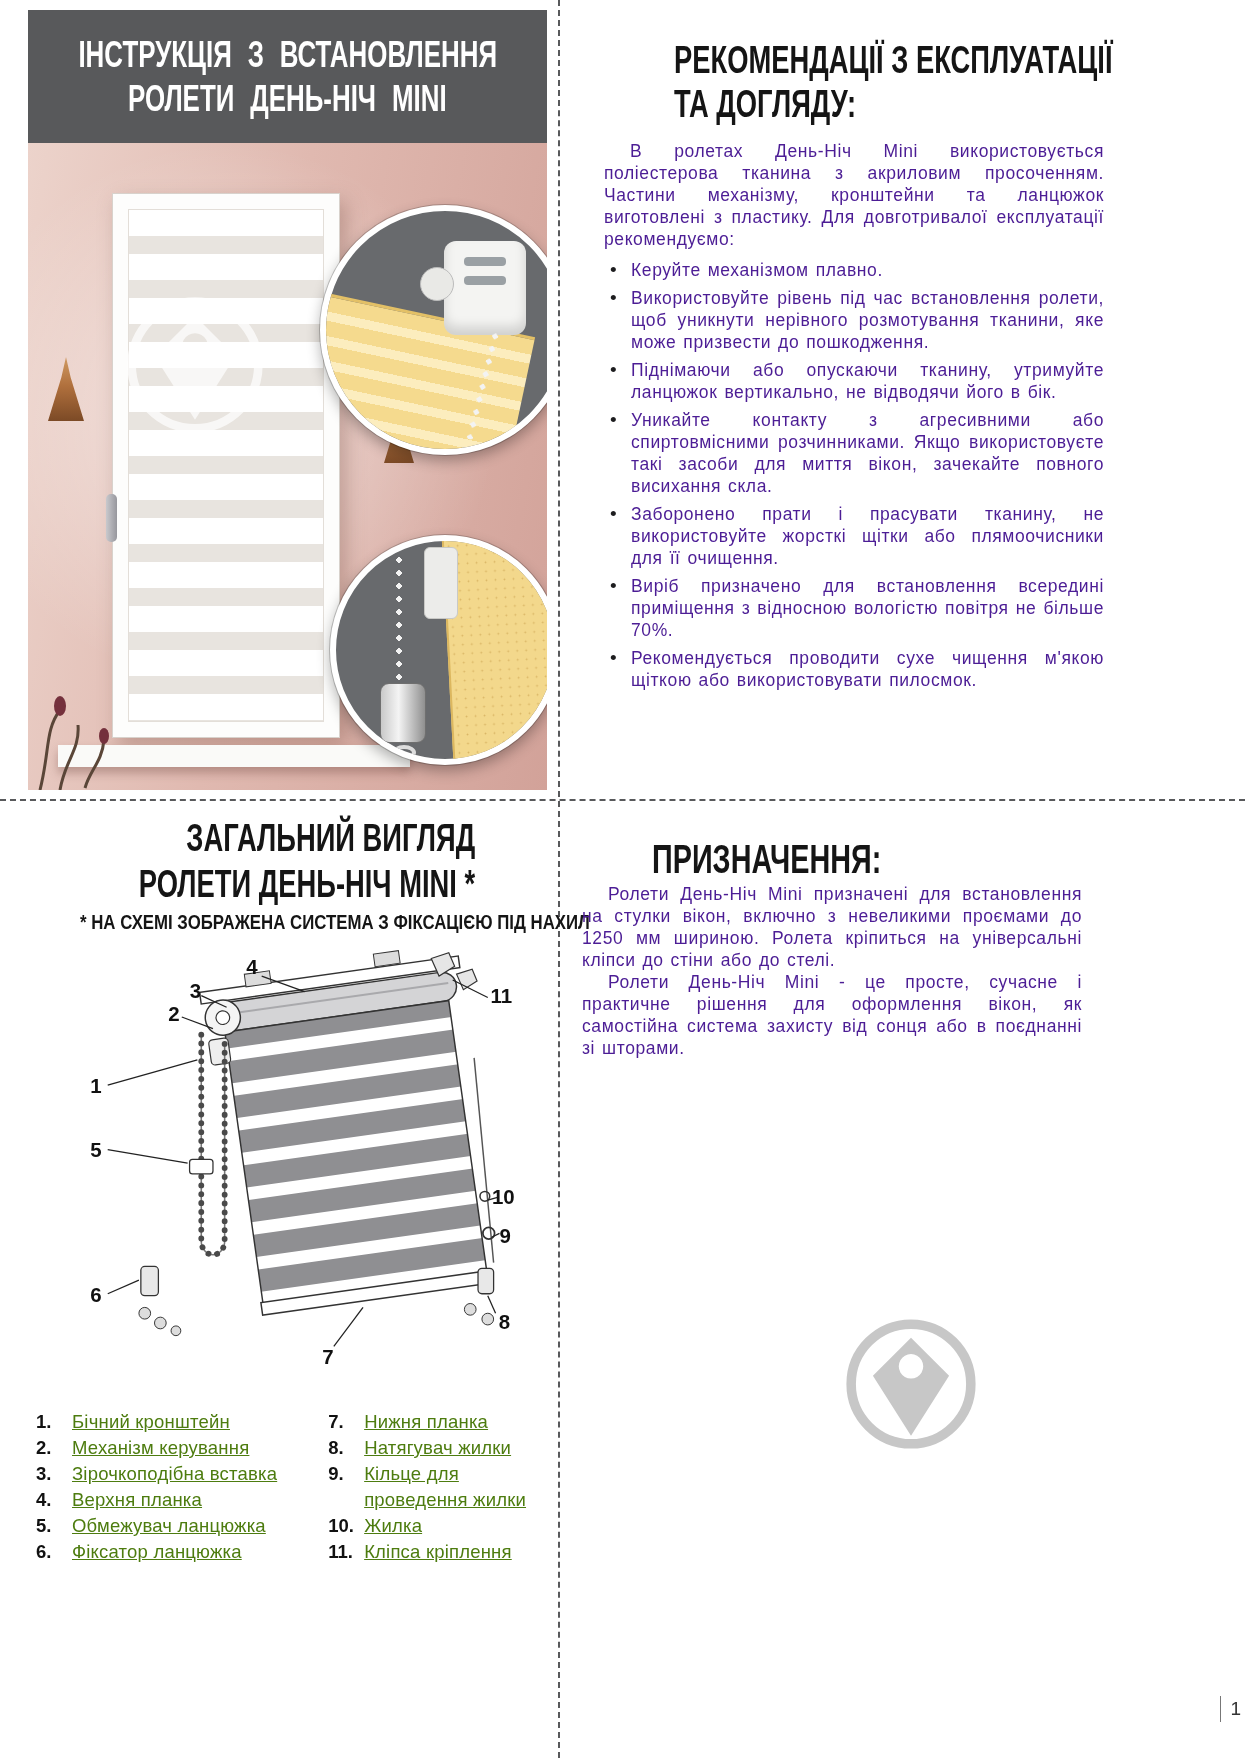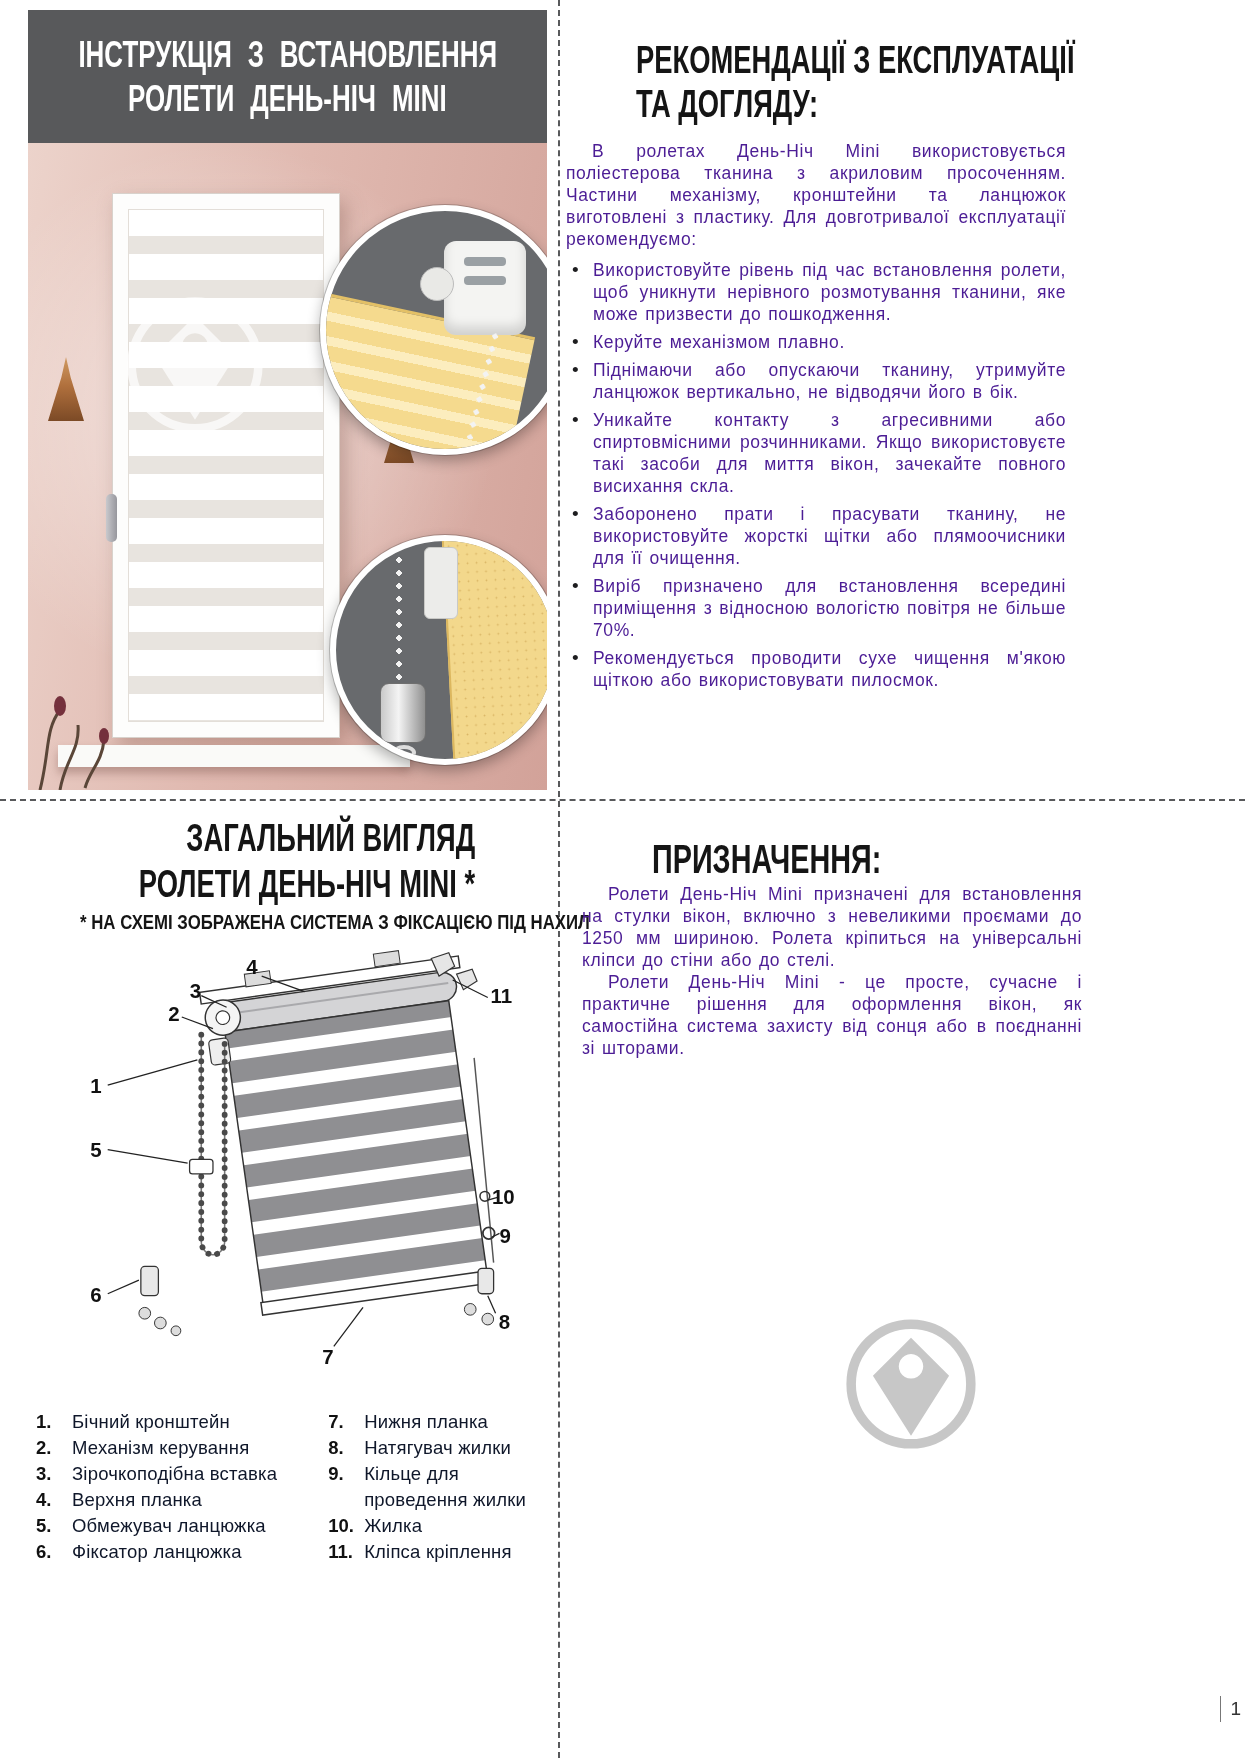--- a/index.html
+++ b/index.html
@@ -83,42 +83,42 @@
                background:linear-gradient(90deg,#c9c9c9,#f4f4f4 40%,#8f8f8f);
                border-radius:9px; border:1px solid #6f6f6f; }
   .c2-ring   { position:absolute; left:56px; top:204px; width:24px; height:15px;
                border:4px solid #ddd; border-radius:50%; }
 
   .wm { position:absolute; }
   .wm-photo { left:95px; top:150px; width:144px; height:144px; color:rgba(255,255,255,.7); }
   .wm-br    { position:absolute; left:843px; top:1316px; width:136px; height:136px; color:#c7c7c7; }
 
   
-  .q-tr { position:absolute; left:566px; top:38px; width:500px; }
+  .q-tr { position:absolute; left:604px; top:38px; width:500px; }
   .sec-title .cond { font-size:38px; line-height:44px; }
   .body { font-size:17.5px; line-height:22px; text-align:justify;
           letter-spacing:.6px; word-spacing:1.5px; color:#4c1d95; }
   .intro { margin-top:14px; text-indent:26px; }
   ul.bullets { list-style:none; margin-top:9px; }
   ul.bullets li { position:relative; padding-left:27px; margin-bottom:6px; }
   ul.bullets li::before { content:"•"; position:absolute; left:6px; top:0;
           font-size:19px; color:#1d1d1f; }
 
   
   .q-bl { position:absolute; left:28px; top:815px; width:520px; }
   .q-bl .sec-title .cond { font-size:38px; line-height:46px; }
   .q-bl .cond-sm { font-size:21px; line-height:26px; margin-top:2px; text-align:center; }
   .diagram { display:block; margin:6px auto 0; }
   .callout { font:700 21px "Liberation Sans", sans-serif; fill:#111; }
   .legend { display:flex; gap:24px; padding-left:8px; margin-top:10px; }
   .legend-col { flex:1; }
   .legend-col.right { flex:.82; }
   .legend-row { display:flex; font-size:18.5px; line-height:26px; }
   .lnum  { font-weight:700; min-width:36px; color:#111; }
-  .llabel{ color:#0f172a; }
+  .llabel{ color:#4d7c0f;text-decoration:underline; }
   .legend-row .llabel { letter-spacing:.2px; }
 
   
   .q-br { position:absolute; left:582px; top:835px; width:500px; }
   .q-br .sec-title .cond { font-size:40px; line-height:48px; }
   .q-br .para { margin-top:0; text-indent:26px; }
   .q-br .para-wrap { }
 
   .page-num { position:absolute; right:4px; bottom:36px; font-size:19px; color:#333;
               border-left:1.5px solid #777; padding-left:9px; line-height:26px; }
@@ -176,22 +176,22 @@
   </div>
 </section>
 
 <section class="q-tr">
   <h2 class="sec-title">
     <span class="cond">РЕКОМЕНДАЦІЇ З ЕКСПЛУАТАЦІЇ</span>
     <span class="cond">ТА ДОГЛЯДУ:</span>
   </h2>
   <p class="body intro">В ролетах День-Ніч Mini використовується поліестерова тканина з акриловим просоченням. Частини механізму, кронштейни та ланцюжок виготовлені з пластику. Для довготривалої експлуатації рекомендуємо:</p>
   <ul class="bullets">
+    <li class="body">Керуйте механізмом плавно.</li>
     <li class="body">Використовуйте рівень під час встановлення ролети, щоб уникнути нерівного розмотування тканини, яке може призвести до пошкодження.</li>
-    <li class="body">Керуйте механізмом плавно.</li>
     <li class="body">Піднімаючи або опускаючи тканину, утримуйте ланцюжок вертикально, не відводячи його в бік.</li>
     <li class="body">Уникайте контакту з агресивними або спиртовмісними розчинниками. Якщо використовуєте такі засоби для миття вікон, зачекайте повного висихання скла.</li>
     <li class="body">Заборонено прати і прасувати тканину, не використовуйте жорсткі щітки або плямоочисники для її очищення.</li>
     <li class="body">Виріб призначено для встановлення всередині приміщення з відносною вологістю повітря не більше 70%.</li>
     <li class="body">Рекомендується проводити сухе чищення м'якою щіткою або використовувати пилосмок.</li>
   </ul>
 </section>
 
 <section class="q-bl">
   <h2 class="sec-title" style="text-align:right">

